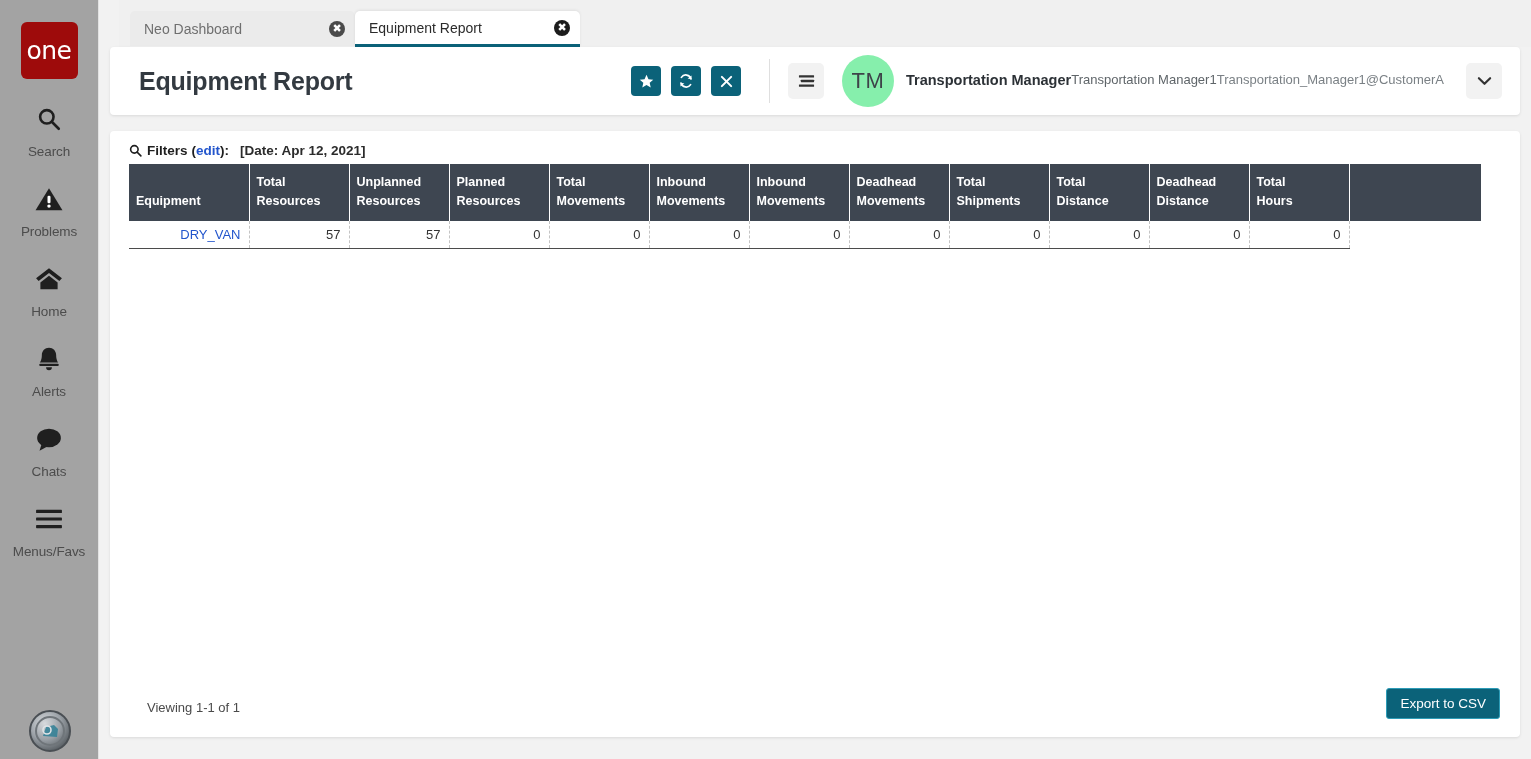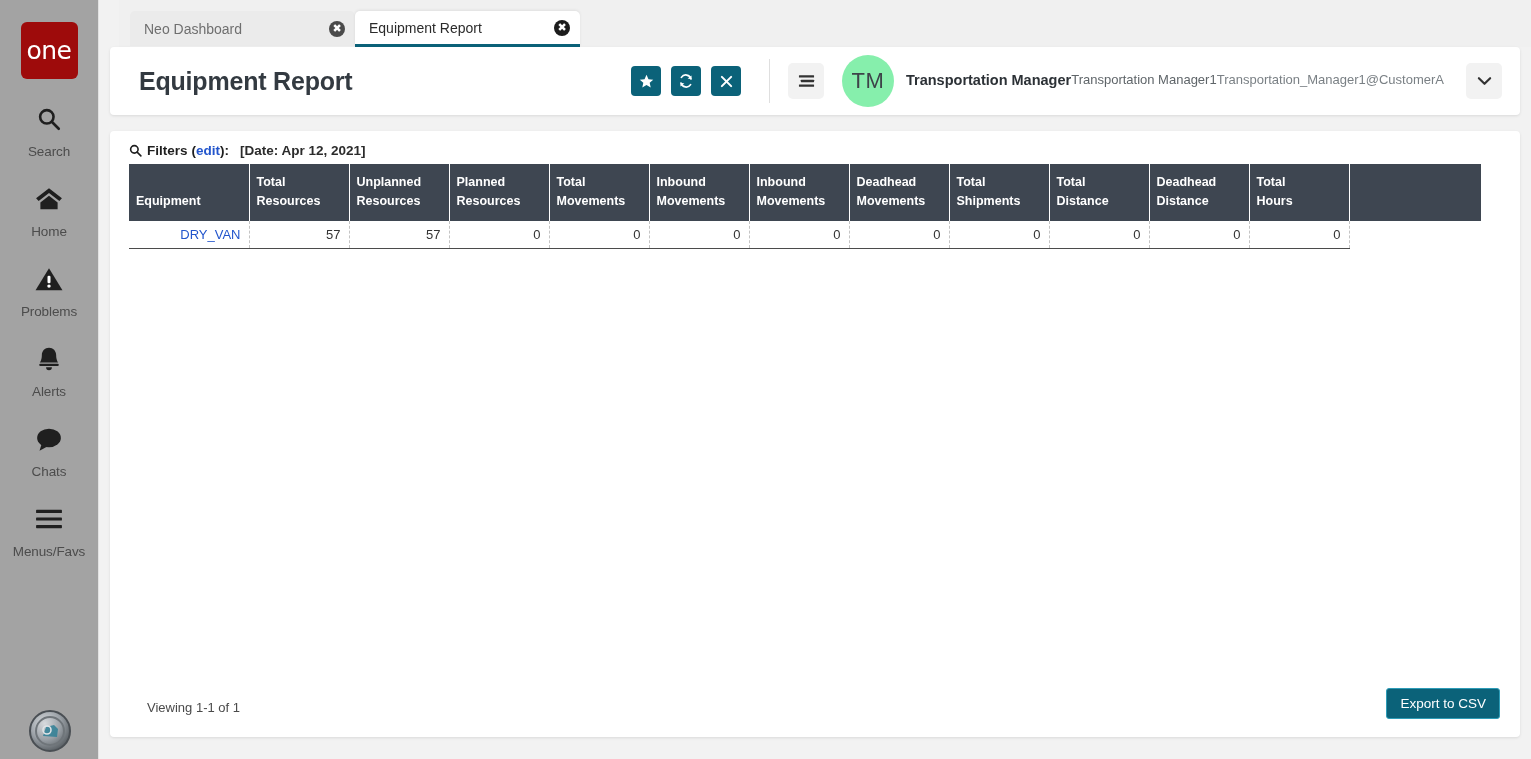--- a/index.html
+++ b/index.html
@@ -200,36 +200,36 @@
           <circle cx="10" cy="10" r="6.2"></circle>
             <line x1="14.8" y1="14.8" x2="21" y2="21" stroke-linecap="round"></line>
         </svg>
       </div>
       <div class="ri-lbl">Search</div>
     </div>
 
     <div class="rail-item">
       <div class="ri-ico">
         <svg width="28" height="26" viewBox="0 0 26 24" fill="#1f1f1f">
-          <path d="M13 2 L25 11.4 L22.6 13.8 L13 6.4 L3.4 13.8 L1 11.4 Z"></path>
-          <path d="M13 9 L21 15.2 V21.6 H5 V15.2 Z"></path>
-        </svg>
-      </div>
-      <div class="ri-lbl">Home</div>
-    </div>
-
-    <div class="rail-item">
-      <div class="ri-ico">
-        <svg width="28" height="26" viewBox="0 0 26 24" fill="#1f1f1f">
           <path d="M13 2 L25.5 22.5 H0.5 Z"></path>
           <rect x="11.6" y="9" width="2.8" height="7" fill="#fff" rx="1.2"></rect>
           <circle cx="13" cy="18.6" r="1.6" fill="#fff"></circle>
         </svg>
       </div>
       <div class="ri-lbl">Problems</div>
+    </div>
+
+    <div class="rail-item">
+      <div class="ri-ico">
+        <svg width="28" height="26" viewBox="0 0 26 24" fill="#1f1f1f">
+          <path d="M13 2 L25 11.4 L22.6 13.8 L13 6.4 L3.4 13.8 L1 11.4 Z"></path>
+          <path d="M13 9 L21 15.2 V21.6 H5 V15.2 Z"></path>
+        </svg>
+      </div>
+      <div class="ri-lbl">Home</div>
     </div>
 
     <div class="rail-item">
       <div class="ri-ico">
         <svg width="24" height="26" viewBox="0 0 22 24" fill="#1f1f1f">
           <path d="M11 1.5 c-3.8 0-6.6 2.9-6.6 6.7 0 5.2-2 7-2 7 h17.2 s-2-1.8-2-7 c0-3.8-2.8-6.7-6.6-6.7z"></path>
           <rect x="2" y="16.4" width="18" height="2.1" rx="1"></rect>
           <path d="M8.3 19.6 h5.4 a2.7 2.7 0 0 1 -5.4 0z"></path>
         </svg>
       </div>

